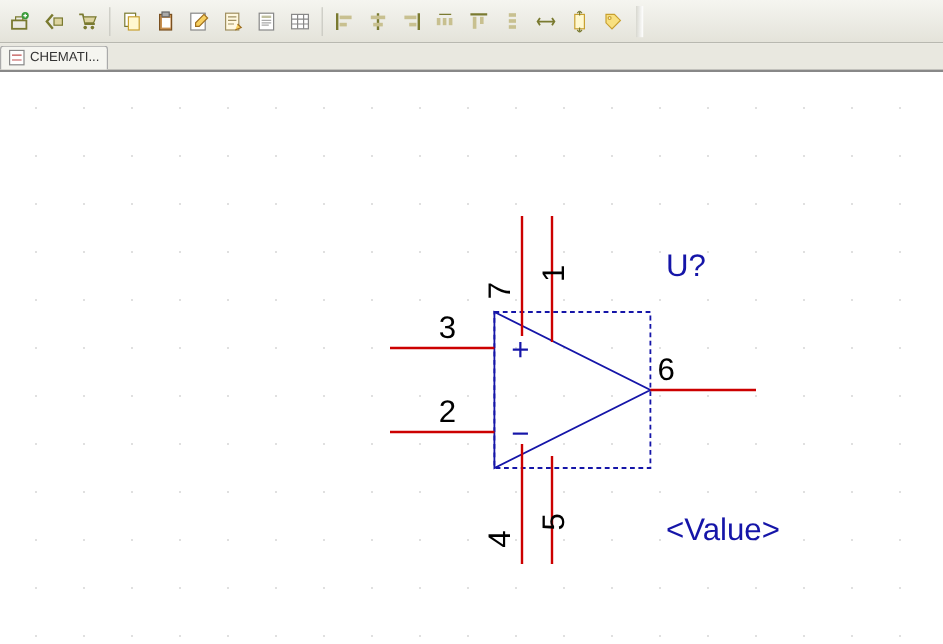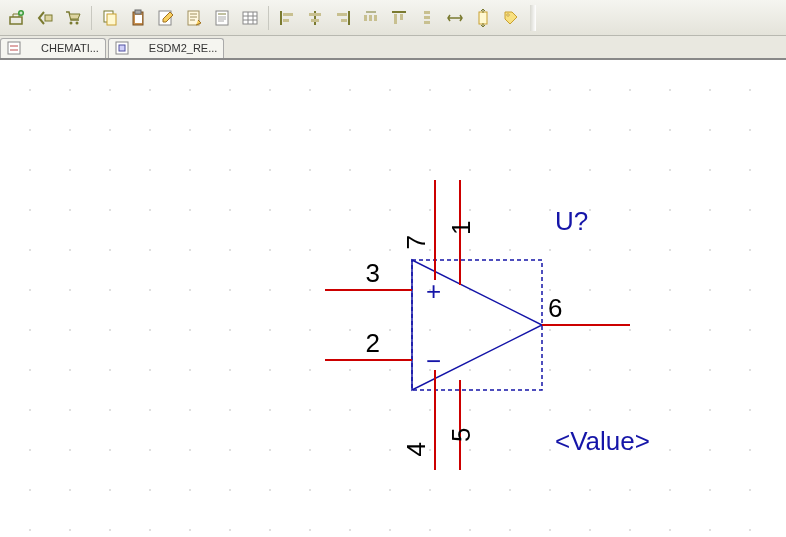--- a/index.html
+++ b/index.html
@@ -53,21 +53,21 @@
   }
   .tab {
     background: #f5f5f0;
     border: 1px solid #aaa;
     border-bottom: none;
     border-radius: 3px 3px 0 0;
     padding: 2px 6px 3px 6px;
     margin-right: 2px;
     display: flex;
     align-items: center;
-    gap: 20px;
+    gap: 4px;
     font-size: 11px;
     color: #333;
     height: 20px;
     cursor: pointer;
   }
   .tab-icon {
     width: 14px; height: 14px;
     display:flex;align-items:center;justify-content:center;
   }
   .canvas {
@@ -238,29 +238,20 @@
 <div class="tabbar">
   <div class="tab">
     <span class="tab-icon">
       <svg width="14" height="14">
           <rect x="1" y="1" width="12" height="12" fill="#fff" stroke="#888"></rect>
           <path d="M3 5 h8 M3 9 h8" stroke="#c05050"></path>
         </svg>
     </span>
     <span>CHEMATI...</span>
   </div>
-  <div class="tab">
-    <span class="tab-icon">
-      <svg width="14" height="14">
-          <rect x="1" y="1" width="12" height="12" fill="#fff" stroke="#888"></rect>
-          <rect x="4" y="4" width="6" height="6" fill="#d0d0f8" stroke="#5050a0"></rect>
-        </svg>
-    </span>
-    <span>ESDM2_RE...</span>
-  </div>
 </div>
 
 <div class="canvas">
   <div class="dot-grid"></div>
 
   <div class="schematic">
     <svg width="320" height="340">
 
       <rect x="82" y="100" width="130" height="130" fill="none" stroke="#1515a8" stroke-width="1.5" stroke-dasharray="4,3"></rect>
 

